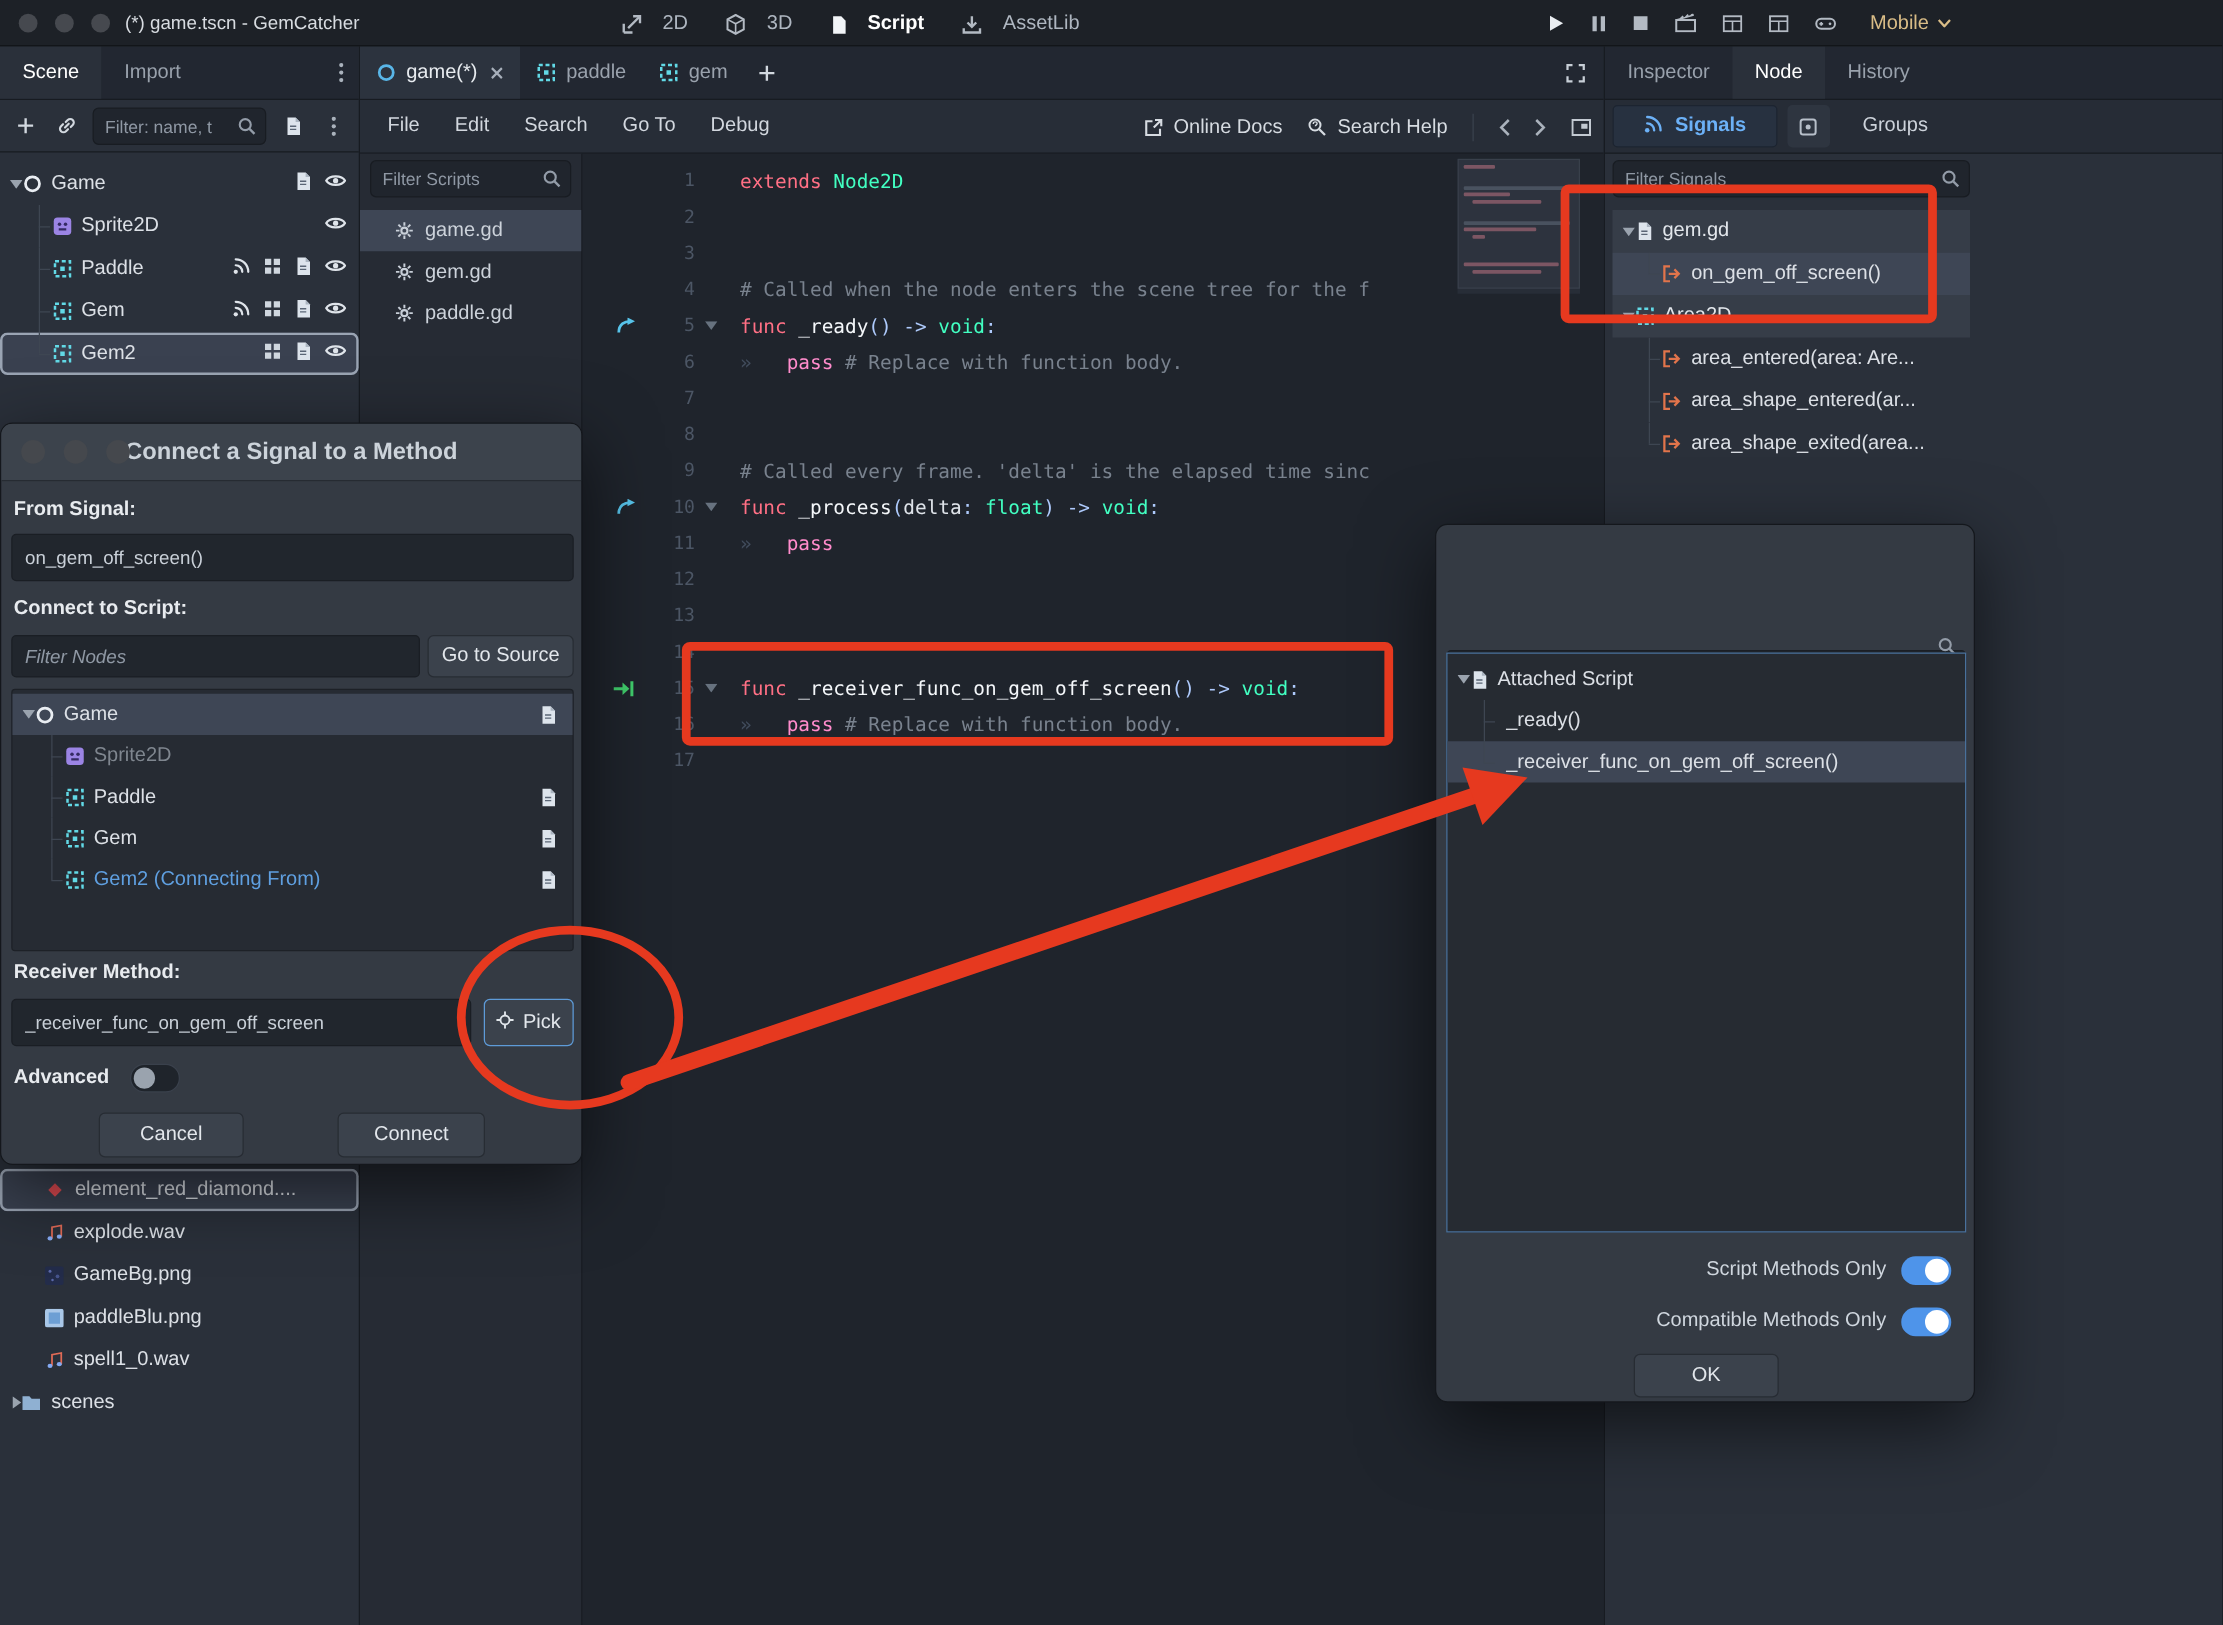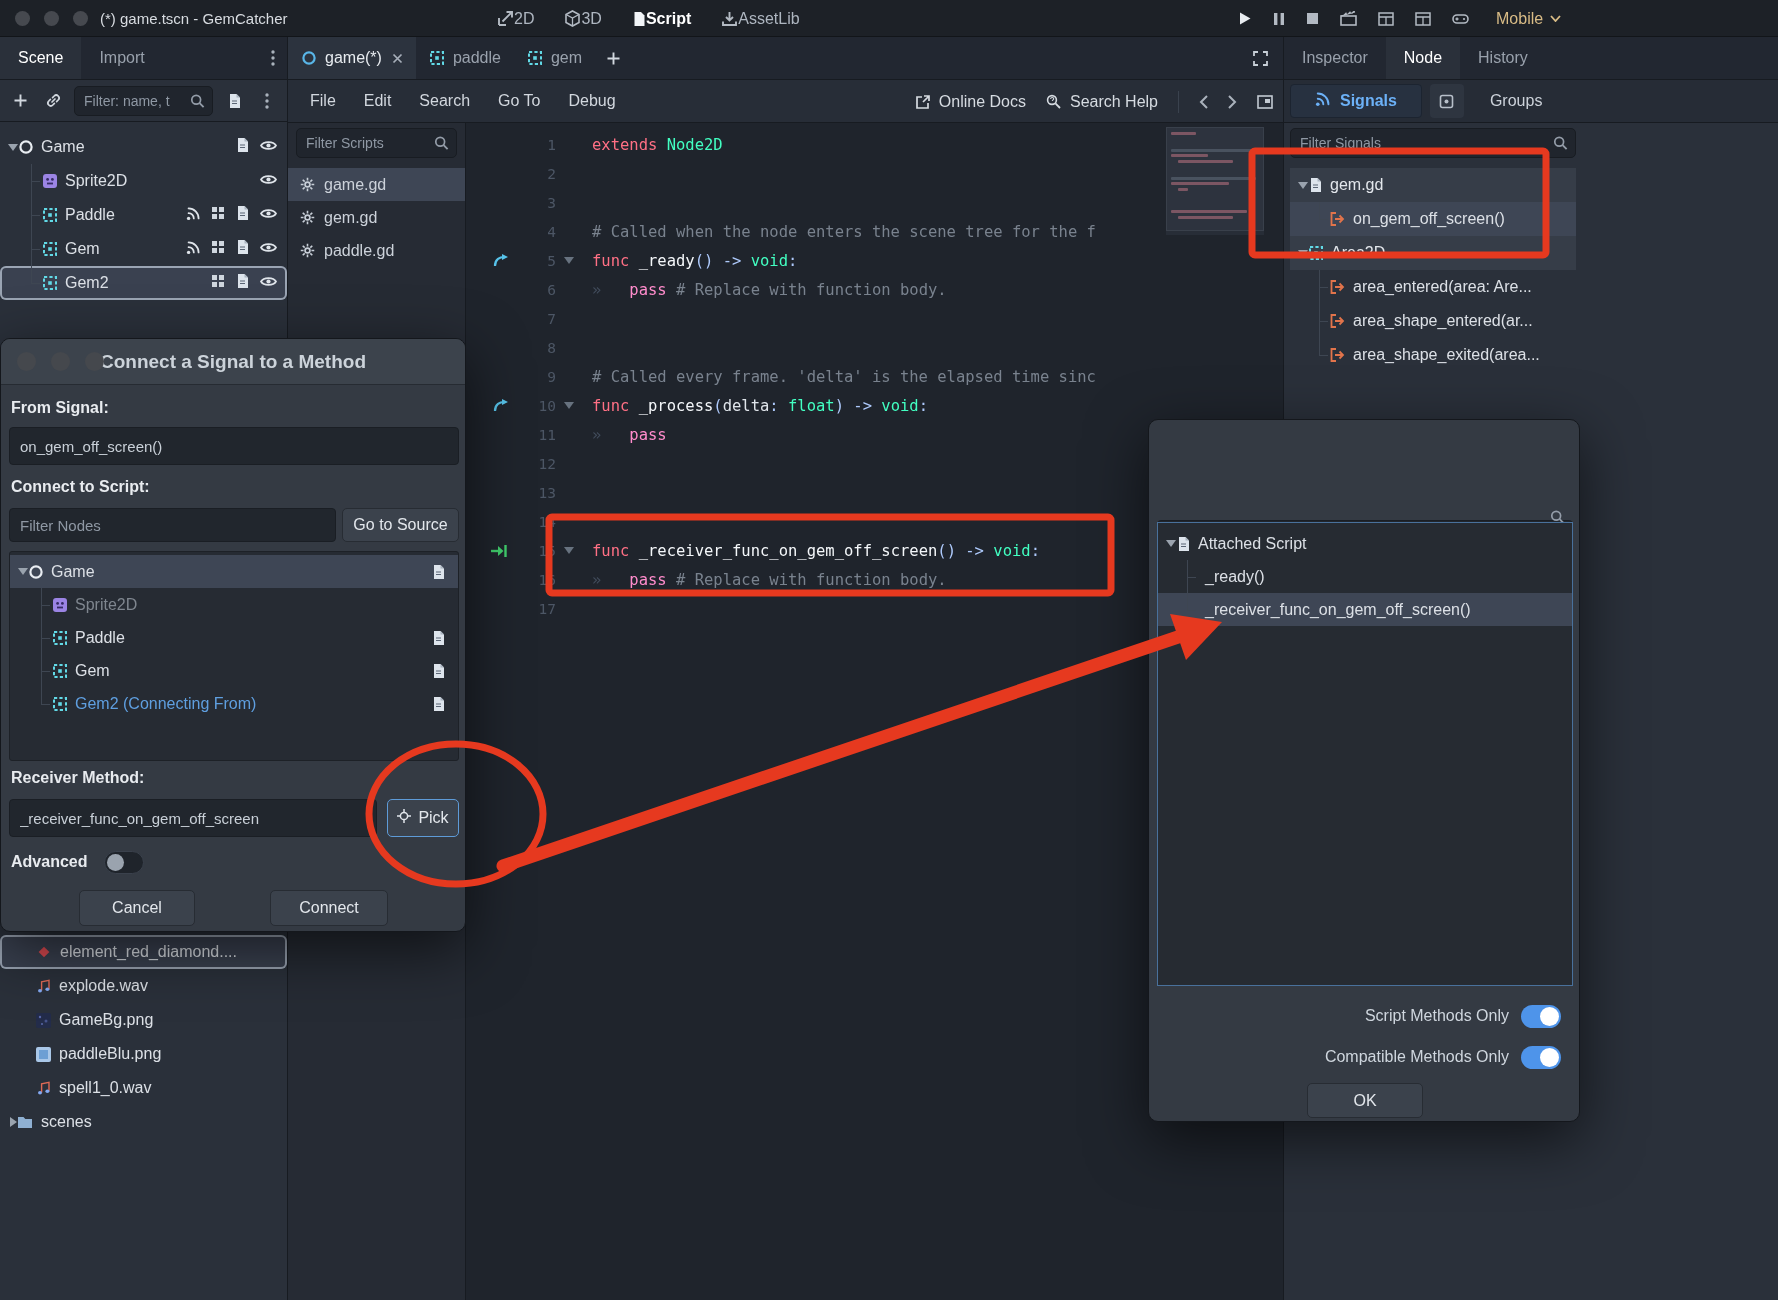--- a/index.html
+++ b/index.html
@@ -6,21 +6,21 @@
 body{background:#14171c;font-family:"Liberation Sans",sans-serif}
 .app{position:relative;width:1778px;height:1300px;background:#262b33;overflow:hidden;color:#d6dbe1;font-size:16px}
 .ic{display:inline-flex;align-items:center;justify-content:center;flex:none;line-height:0}
 
 
 .topbar{position:absolute;left:0;top:0;width:1778px;height:37px;background:#1d2127;border-bottom:1px solid #121519;display:flex;align-items:center;z-index:5}
 .lights{display:flex;gap:14px;padding-left:15px}
 .light{width:15px;height:15px;border-radius:50%;background:#46494f}
 .wtitle{margin-left:12px;font-size:15px;color:#d8dce1;white-space:nowrap}
 .modes{position:absolute;left:497px;top:0;height:37px;display:flex;align-items:center;gap:30px}
-.mode{display:flex;align-items:center;gap:0;font-size:16px;color:#aeb6c0}
+.mode{display:flex;align-items:flex-end;gap:16px;font-size:16px;color:#aeb6c0}
 .mode.active{color:#ffffff;font-weight:bold}
 .runbar{position:absolute;left:1238px;top:0;height:37px;display:flex;align-items:center;gap:21px}
 .runbtn{display:flex;align-items:center}
 .profile{display:flex;align-items:center;gap:7px;color:#d9bc86;font-size:16px;margin-left:6px}
 
 
 .scene-dock{position:absolute;left:0;top:37px;width:288px;height:1263px;background:#2a303a;border-right:1px solid #171b21}
 .editor{position:absolute;left:288px;top:37px;width:995px;height:1263px;background:#1f242c}
 .node-dock{position:absolute;left:1283px;top:37px;width:495px;height:1263px;background:#2a303a;border-left:1px solid #171b21}
 
@@ -66,21 +66,21 @@
 .newtab{width:36px;display:flex;align-items:center;justify-content:center}
 .fsbtn{position:absolute;right:14px;top:0;height:43px;display:flex;align-items:center}
 .menubar{height:43px;background:#272d37;display:flex;align-items:center;font-size:16px;color:#d2d7de;border-bottom:1px solid #171b21;padding-left:8px;position:relative}
 .menu{padding:0 14px}
 .rightmenu{position:absolute;right:10px;top:0;height:43px;display:flex;gap:20px;align-items:center}
 .doclink{display:flex;align-items:center;gap:8px;color:#d6dbe1}
 .vsep{width:1px;height:22px;background:#3a424e}
 .navbtn{display:flex;align-items:center}
 .script-side{position:absolute;left:0;top:86px;width:178px;bottom:0;background:#262b34;border-right:1px solid #171b21}
 #script-list{margin-top:10px}
-.scriptrow{height:33px;display:flex;align-items:center;gap:9px;padding-left:12px;font-size:16px;color:#ccd2da;white-space:nowrap}
+.scriptrow{height:33px;display:flex;align-items:center;gap:9px;padding-left:28px;font-size:16px;color:#ccd2da;white-space:nowrap}
 .code{position:absolute;left:178px;top:86px;right:0;bottom:0;font-family:"DejaVu Sans Mono",monospace;font-size:15.5px;padding-top:7px;overflow:hidden}
 .cline{height:29px;display:flex;align-items:center}
 .gicon{width:46px;display:flex;justify-content:flex-end;padding-right:2px;flex:none}
 .lnum{width:44px;text-align:right;color:#4c5665;font-size:14.5px;flex:none;font-family:"DejaVu Sans Mono",monospace}
 .foldw{width:26px;display:flex;justify-content:center;flex:none}
 .ctext{white-space:pre;margin-left:10px}
 .tk-kw{color:#ff7085}.tk-ctrl{color:#ff8ccc}.tk-type{color:#42ffc2}.tk-fn{color:#f4f7fa}
 .tk-sym{color:#aecafc}.tk-cmt{color:#79828e}.tk-txt{color:#dfe4ea}.tk-ind{color:#414c5c}
 .minimap{position:absolute;left:878px;top:90px;width:98px;height:108px;background:#272d37}
 .mmview{position:absolute;left:0;top:0;right:0;height:104px;background:rgba(130,140,155,0.07);border:1px solid rgba(130,140,155,0.15)}
@@ -956,21 +956,21 @@
       <div class="dlights">
         <span class="dlight"></span>
         <span class="dlight"></span>
         <span class="dlight"></span>
       </div>
       <div class="cap">Connect a Signal to a Method</div>
     </div>
     <div class="dlabel" style="left:10px;top:60px">From Signal:</div>
     <input class="dinput" style="left: 8px; top: 88px; width: 450px; height: 38px;" readonly="" value="on_gem_off_screen()">
     <div class="dlabel" style="left:10px;top:139px">Connect to Script:</div>
-    <input class="dinput" style="left: 8px; top: 169px; width: 327px; height: 34px;" placeholder="Filter Nodes">
+    <input class="dinput" style="left: 8px; top: 169px; width: 327px; height: 34px; font-style: italic;" placeholder="Filter Nodes">
     <div class="btn" style="left:341px;top:169px;width:117px;height:34px">Go to Source</div>
     <div class="ctree" id="connect-tree" style="left:8px;top:212px;width:450px;height:210px">
         <div class="trow sel-bg">
           <span class="ic">
             <svg width="10" height="7" viewBox="0 0 10 7">
               <path d="M0 0h10L5 7z" fill="#9aa3ae"></path>
             </svg>
           </span>
           <span class="ic">
             <svg width="16" height="16" viewBox="0 0 16 16">

